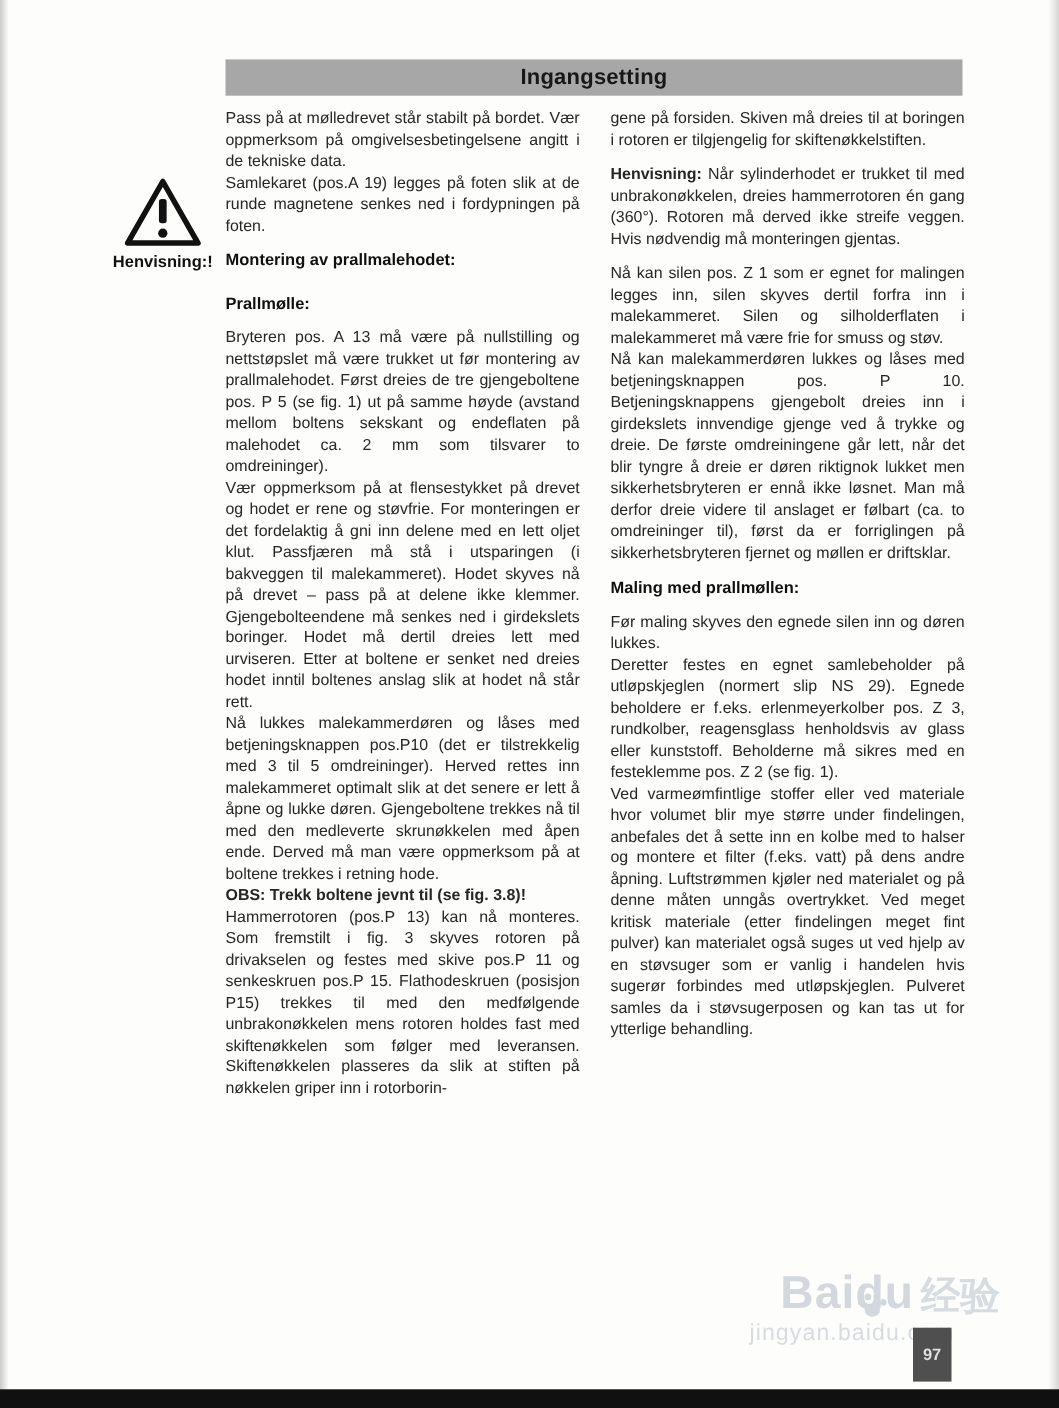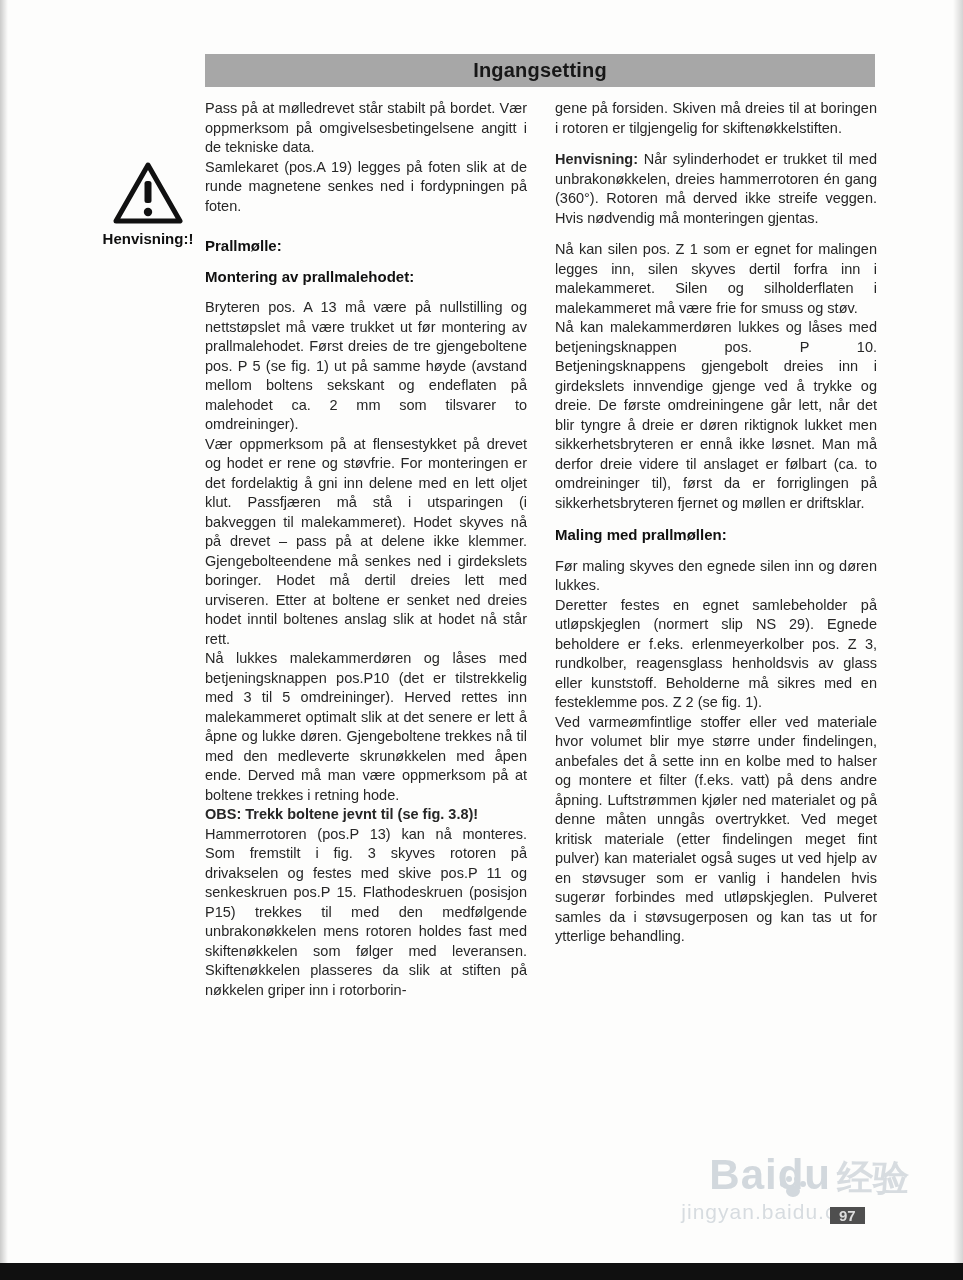--- a/index.html
+++ b/index.html
@@ -58,21 +58,21 @@
   }
   .wm-line1 { display: flex; align-items: flex-end; gap: 3px; }
   .wm-brand { font-size: 42px; font-weight: bold; letter-spacing: 1px; line-height: 1; margin-left: 28px; }
   .wm-paw { position: relative; top: -24px; left: -56px; width: 0; height: 0; }
   .wm-cn { font-size: 36px; font-weight: bold; line-height: 1; color: #d7dce0; }
   .wm-line2 { font-size: 21px; letter-spacing: 1px; margin-top: 4px; color: #d7dce0; }
   .page-number {
     position: absolute; left: 830px; top: 1207px;
     background: #4f4f4f; color: #dedede;
     font-size: 15px; font-weight: bold;
-    padding: 0 9px;
+    padding: 16px 9px;
   }
   .bottom-bar {
     position: absolute; left: 0; bottom: 0; width: 100%; height: 17px;
     background: #101010;
   }
 </style>
 </head>
 <body>
 
 <div class="page">
@@ -93,22 +93,22 @@
       </svg>
     </span>
     <span class="warn-label">Henvisning:!</span>
   </div>
 
   <div class="columns">
 
     <div class="col">
       <p class="para">Pass på at mølledrevet står stabilt på bordet. Vær oppmerksom på omgivelsesbetingelsene angitt i de tekniske data.</p>
       <p class="para">Samlekaret (pos.A 19) legges på foten slik at de runde magnetene senkes ned i fordypningen på foten.</p>
+      <h3 class="heading mt-11">Montering av prallmalehodet:</h3>
       <h3 class="heading mt-20">Prallmølle:</h3>
-      <h3 class="heading mt-11">Montering av prallmalehodet:</h3>
       <p class="para mt-12">Bryteren pos. A 13 må være på nullstilling og nettstøpslet må være trukket ut før montering av prallmalehodet. Først dreies de tre gjengeboltene pos. P 5 (se fig. 1) ut på samme høyde (avstand mellom boltens sekskant og endeflaten på malehodet ca. 2 mm som tilsvarer to omdreininger).</p>
       <p class="para">Vær oppmerksom på at flensestykket på drevet og hodet er rene og støvfrie. For monteringen er det fordelaktig å gni inn delene med en lett oljet klut. Passfjæren må stå i utsparingen (i bakveggen til malekammeret). Hodet skyves nå på drevet – pass på at delene ikke klemmer. Gjengebolteendene må senkes ned i girdekslets boringer. Hodet må dertil dreies lett med urviseren. Etter at boltene er senket ned dreies hodet inntil boltenes anslag slik at hodet nå står rett.</p>
       <p class="para">Nå lukkes malekammerdøren og låses med betjeningsknappen pos.P10 (det er tilstrekkelig med 3 til 5 omdreininger). Herved rettes inn malekammeret optimalt slik at det senere er lett å åpne og lukke døren. Gjengeboltene trekkes nå til med den medleverte skrunøkkelen med åpen ende. Derved må man være oppmerksom på at boltene trekkes i retning hode.</p>
       <p class="para bold">OBS: Trekk boltene jevnt til (se fig. 3.8)!</p>
       <p class="para">Hammerrotoren (pos.P 13) kan nå monteres. Som fremstilt i fig. 3 skyves rotoren på drivakselen og festes med skive pos.P 11 og senkeskruen pos.P 15. Flathodeskruen (posisjon P15) trekkes til med den medfølgende unbrakonøkkelen mens rotoren holdes fast med skiftenøkkelen som følger med leveransen. Skiftenøkkelen plasseres da slik at stiften på nøkkelen griper inn i rotorborin-</p>
     </div>
 
     <div class="col">
       <p class="para">gene på forsiden. Skiven må dreies til at boringen i rotoren er tilgjengelig for skiftenøkkelstiften.</p>
       <p class="para mt-24"><strong>Henvisning:</strong><span> Når sylinderhodet er trukket til med unbrakonøkkelen, dreies hammerrotoren én gang (360°). Rotoren må derved ikke streife veggen. Hvis nødvendig må monteringen gjentas.</span></p>

